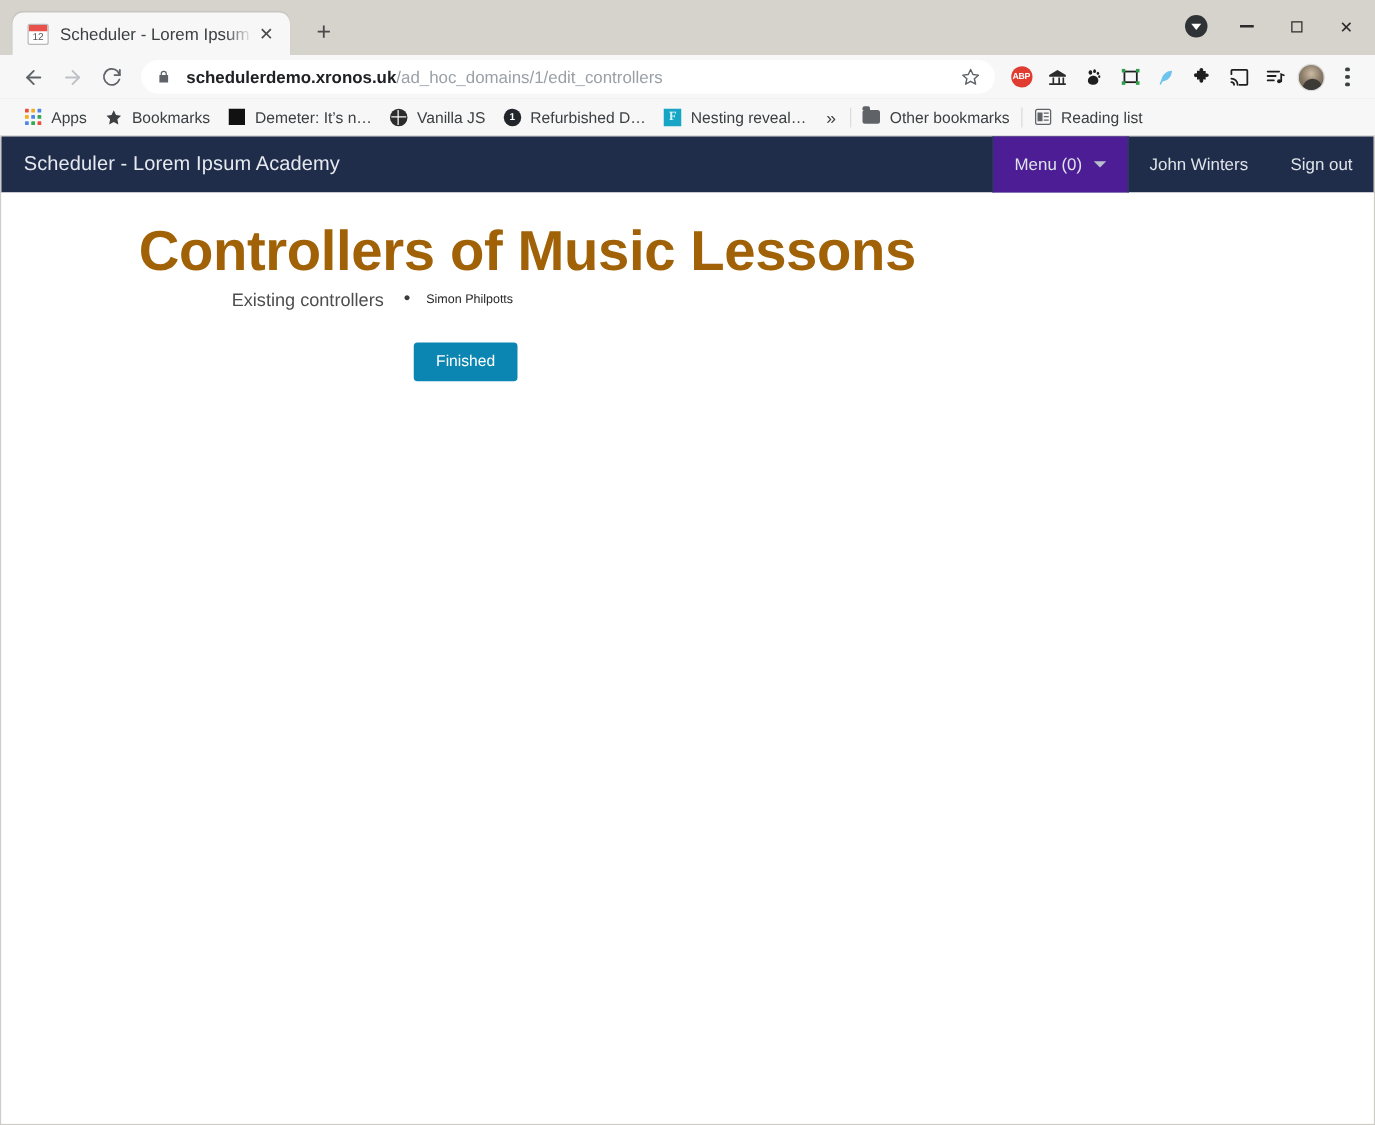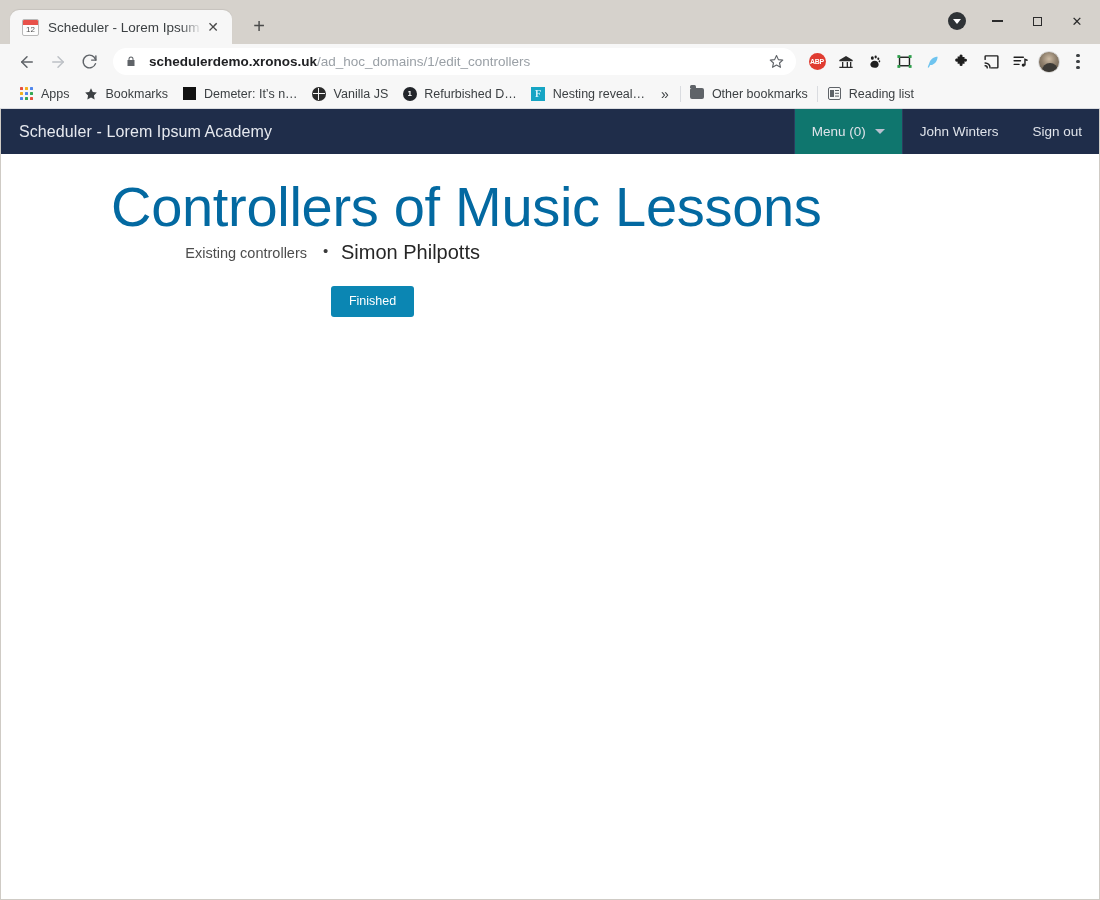--- a/index.html
+++ b/index.html
@@ -273,43 +273,43 @@
   }
   #app-nav-right { display: flex; align-items: stretch; }
   .nav-item {
     display: flex; align-items: center;
     padding: 0 17px;
     font-size: 13.5px;
     color: #dfe3ea;
     white-space: nowrap;
   }
   #nav-menu-item {
-    background: #0f766e;
+    background: #4c1d95;
     border-left: 1px solid #2d3c5e;
     border-right: 1px solid #2d3c5e;
     gap: 9px;
   }
   .caret-down {
     width: 0; height: 0;
     border-left: 5px solid transparent;
     border-right: 5px solid transparent;
     border-top: 5px solid #b8c0cf;
     display: block;
   }
 
   
   #page-body {
     padding: 0;
     background: #ffffff;
     height: calc(100% - 45px);
   }
   #page-title {
-    font-size: 56px;
-    font-weight: normal;
-    color: #0369a1;
+    font-size: 45px;
+    font-weight: bold;
+    color: #a16207;
     margin: 0;
     padding: 22px 0 0 110px;
     line-height: 1.1;
     letter-spacing: -0.3px;
   }
   .form-row {
     display: flex;
     align-items: flex-start;
     padding-left: 110px;
   }
@@ -319,21 +319,21 @@
     text-align: right;
     padding-right: 16px;
     font-size: 14.5px;
     color: #4d4d4d;
     line-height: 20px;
     padding-top: 1px;
   }
   #existing-list {
     list-style: none;
     margin: 0; padding: 0;
-    font-size: 20px;
+    font-size: 10px;
     color: #262626;
   }
   #existing-list li {
     position: relative;
     padding-left: 18px;
     line-height: 20px;
   }
   #existing-list li::before {
     content: "\2022";
     position: absolute;

